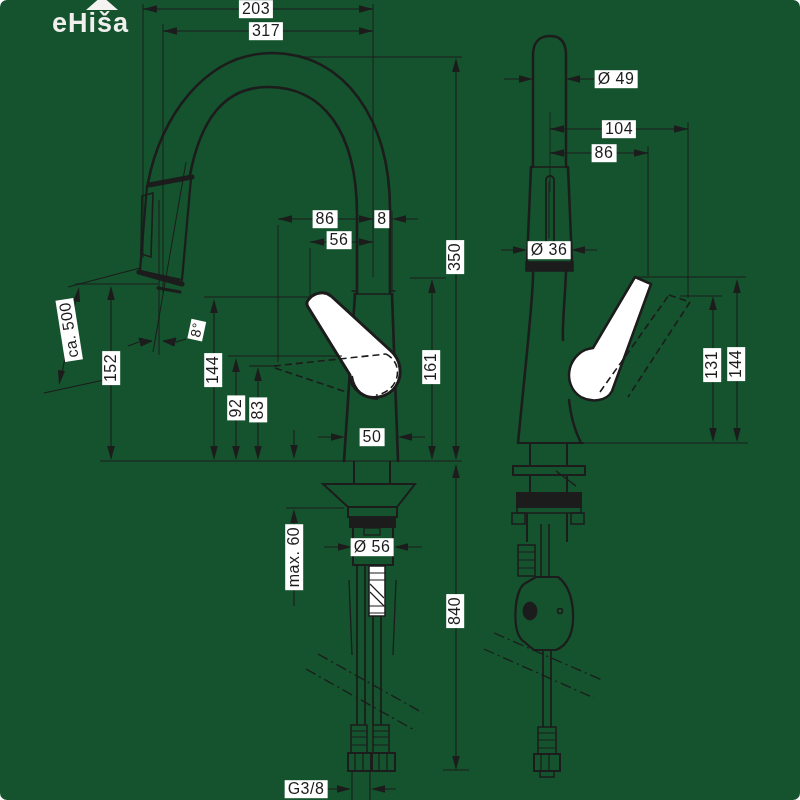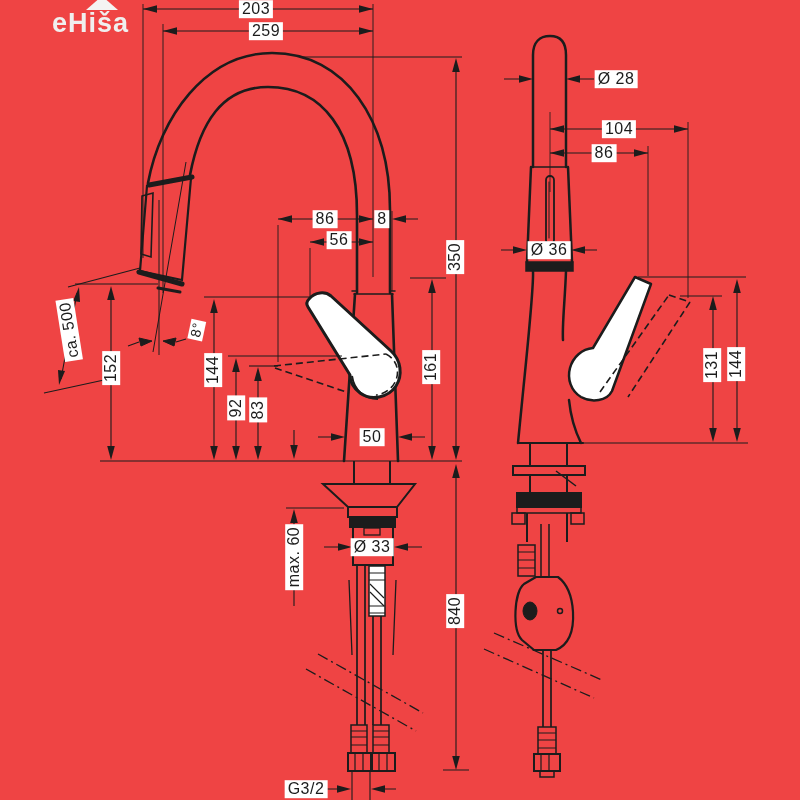--- a/index.html
+++ b/index.html
@@ -1,17 +1,17 @@
 <!DOCTYPE html>
 <html><head>
 <meta charset="utf-8">
 <style>
   html,body{margin:0;padding:0;background:#fff;}
-  #stage{position:relative;width:800px;height:800px;background:#ef4444;overflow:hidden;
-         font-family:"Liberation Sans", sans-serif;}
+  #stage{position:relative;width:800px;height:800px;background:#14532d;overflow:hidden;
+         font-family:"Liberation Sans", sans-serif;border-radius:7px;}
   #drawing{position:absolute;left:0;top:0;}
   .dim{position:absolute;font-size:16px;letter-spacing:.5px;color:#1c1c1c;background:#fff;
        padding:0 3px;white-space:nowrap;transform:translate(-50%,-50%);line-height:1.1;}
   .rot{transform:translate(-50%,-50%) rotate(-90deg);}
   .rot-tilt{transform:translate(-50%,-50%) rotate(-99deg);}
   .rot-angle{transform:translate(-50%,-50%) rotate(-78deg);font-size:14px;}
   #watermark{position:absolute;left:52px;top:8px;font-size:27px;font-weight:bold;
              color:#f0efee;letter-spacing:1px;transform:none;}
   #watermark .roof{position:absolute;left:34px;top:-12px;width:0;height:0;
              border-left:16px solid transparent;border-right:16px solid transparent;
@@ -237,38 +237,38 @@
         <path d="M 737 442 l -3.8 -14 h 7.6 z"></path>
     </g>
   </svg>
 
   <div id="watermark">
     <span class="roof"></span>
     <span>eHiša</span>
   </div>
 
   <span class="dim" style="left:256px;top:9px">203</span>
-  <span class="dim" style="left:266px;top:31px">259</span>
+  <span class="dim" style="left:266px;top:31px">317</span>
   <span class="dim" style="left:325px;top:219px">86</span>
   <span class="dim" style="left:382px;top:219px">8</span>
   <span class="dim" style="left:339px;top:240px">56</span>
   <span class="dim rot-tilt" style="left:69px;top:330px">ca. 500</span>
   <span class="dim rot-angle" style="left:197px;top:330px">8°</span>
   <span class="dim rot" style="left:111px;top:368px">152</span>
   <span class="dim rot" style="left:213px;top:370px">144</span>
   <span class="dim rot" style="left:236px;top:408px">92</span>
   <span class="dim rot" style="left:258px;top:410px">83</span>
   <span class="dim rot" style="left:431px;top:367px">161</span>
   <span class="dim rot" style="left:455px;top:257px">350</span>
   <span class="dim" style="left:372px;top:437px">50</span>
   <span class="dim rot" style="left:294px;top:557px">max. 60</span>
-  <span class="dim" style="left:372px;top:547px">Ø 33</span>
+  <span class="dim" style="left:372px;top:547px">Ø 56</span>
   <span class="dim rot" style="left:455px;top:611px">840</span>
-  <span class="dim" style="left:306px;top:789px">G3/2</span>
-
-  <span class="dim" style="left:616px;top:79px">Ø 28</span>
+  <span class="dim" style="left:306px;top:789px">G3/8</span>
+
+  <span class="dim" style="left:616px;top:79px">Ø 49</span>
   <span class="dim" style="left:619px;top:129px">104</span>
   <span class="dim" style="left:604px;top:153px">86</span>
   <span class="dim" style="left:549px;top:250px">Ø 36</span>
   <span class="dim rot" style="left:712px;top:365px">131</span>
   <span class="dim rot" style="left:736px;top:364px">144</span>
 
 </div>
 
 </body></html>

